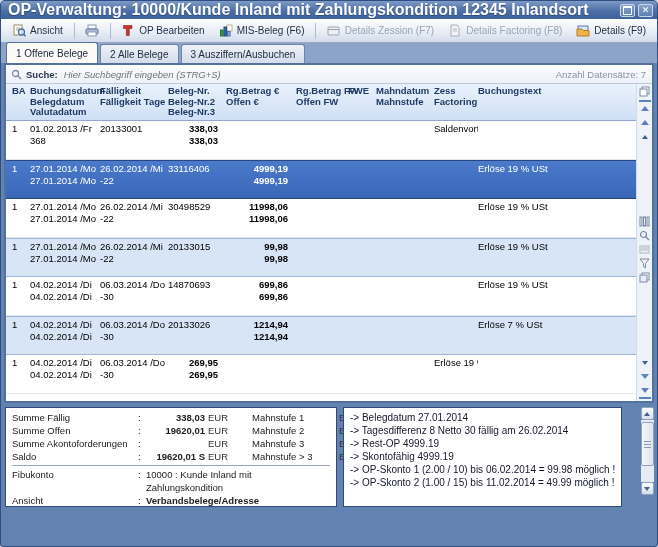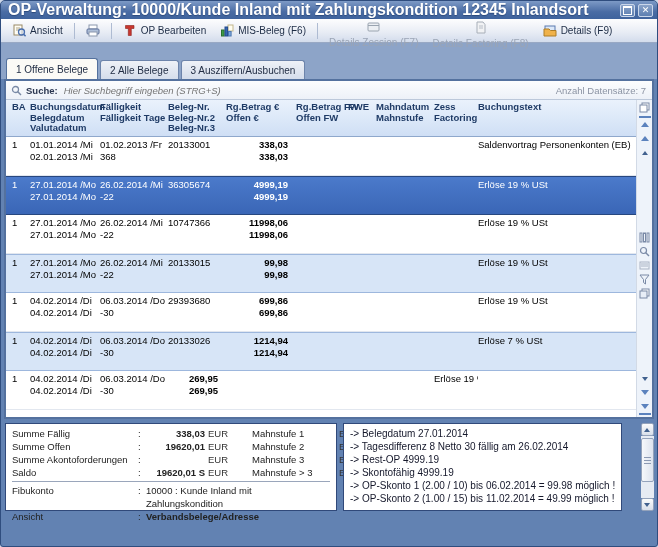--- a/index.html
+++ b/index.html
@@ -12,25 +12,25 @@
     text-shadow:0 1px 1px #2c4a7c;}
   .winbtn{width:15px;height:13px;margin-left:3px;border:1px solid #c9d6ea;border-radius:2px;
     background:linear-gradient(#8aa3c9,#5d7fb1);display:flex;align-items:center;justify-content:center;
     color:#fff;font-size:9px;line-height:9px;cursor:pointer;box-sizing:border-box;}
   .restore-glyph{width:7px;height:6px;border:1px solid #fff;border-top-width:2px;display:block;}
   
   .toolbar{height:24px;display:flex;align-items:center;box-sizing:border-box;padding:0 4px;
     background:linear-gradient(#fdfdfe,#e9edf5 55%,#d3dcec);border-bottom:1px solid #98a8c4;}
   .tb-btn{display:flex;align-items:center;gap:4px;height:20px;padding:0 6px;border:1px solid transparent;
     border-radius:2px;font-size:10px;color:#1d2c45;cursor:pointer;white-space:nowrap;}
-  .tb-btn.disabled{color:#9aa4b5;cursor:default;flex-direction:column;}
+  .tb-btn.disabled{color:#9aa4b5;cursor:default;}
   .tb-sep{width:1px;height:16px;background:#aebbd2;margin:0 4px;}
   .tb-ico{display:inline-flex;width:14px;height:13px;align-items:center;justify-content:center;}
   
-  .tabstrip{height:36px;background:#8da4c8;display:flex;align-items:flex-end;padding:0 0 0 5px;box-sizing:border-box;}
+  .tabstrip{height:20px;background:#8da4c8;display:flex;align-items:flex-end;padding:0 0 0 5px;box-sizing:border-box;}
   .tab{height:18px;display:flex;align-items:center;padding:0 9px;font-size:10px;color:#222e45;cursor:pointer;
     border:1px solid #6d84ab;border-bottom:none;border-radius:3px 3px 0 0;margin-right:2px;
     background:linear-gradient(#eef1f7,#d5ddeb);}
   .tab.active{background:#fbfaf6;font-weight:normal;height:20px;border-color:#54719e;position:relative;z-index:2;}
   
   .panel{margin:0 3px;height:340px;box-sizing:border-box;border:2px solid #54719e;background:#fff;
     display:flex;flex-direction:column;position:relative;z-index:1;}
   .searchrow{height:16px;display:flex;align-items:center;gap:4px;padding:1px 6px 1px 5px;
     background:linear-gradient(#fcfdfe,#edf1f8);border-bottom:1px solid #bcc8da;font-size:9.5px;}
   .searchrow .lbl{font-weight:bold;color:#2a3document high650;color:#2a3650;}
@@ -54,21 +54,21 @@
   .sidestrip{width:16px;background:#eef3fa;border-left:1px solid #d2dae6;display:flex;flex-direction:column;
     align-items:center;padding:2px 0;box-sizing:border-box;gap:3px;}
   .strip-ico{width:12px;height:11px;display:flex;align-items:center;justify-content:center;cursor:pointer;}
   .spacer{flex:1;}
   .tri-up{width:0;height:0;border-left:4px solid transparent;border-right:4px solid transparent;border-bottom:5px solid #5b82bd;}
   .tri-down{width:0;height:0;border-left:4px solid transparent;border-right:4px solid transparent;border-top:5px solid #5b82bd;}
   .bar-top{border-top:2px solid #5b82bd;padding-top:1px;}
   .bar-bottom{border-bottom:2px solid #5b82bd;padding-bottom:1px;}
   
   .bottom{display:flex;gap:6px;margin:4px 4px 0 4px;}
-  .panelbox{background:#fff;border:1px solid #30497a;box-sizing:border-box;height:88px;padding:3px 6px;}
+  .panelbox{background:#fff;border:1px solid #30497a;box-sizing:border-box;height:100px;padding:3px 6px;}
   .sumpanel{width:332px;}
   .sumrow{display:grid;grid-template-columns:126px 8px 62px 28px 16px 78px 1fr 26px;font-size:9.5px;line-height:13px;color:#222;}
   .sumrow .v{font-weight:bold;text-align:right;padding-right:3px;}
   .sumrow .u{color:#333;}
   .sumrow .u2{text-align:right;}
   .sumsep{border-top:1px solid #9aa6bb;margin:2px 0;}
   .inforow{display:grid;grid-template-columns:126px 8px 1fr;font-size:9.5px;line-height:13px;color:#222;}
   .inforow .bold{font-weight:bold;}
   .msgarea{flex:1;display:flex;gap:18px;}
   .msgpanel{flex:1;font-size:10px;line-height:13px;color:#15182b;overflow:hidden;}
@@ -230,24 +230,20 @@
             <div class="th">
               <div>Buchungstext</div>
             </div>
           </div>
         <div id="tbody">
             <div class="row">
               <div class="cell ">
                 <div>1</div>
               </div>
               <div class="cell ">
-                <div>01.01.2014 /Mi</div>
-                <div>02.01.2013 /Mi</div>
-              </div>
-              <div class="cell ">
                 <div>01.02.2013 /Fr</div>
                 <div>368</div>
               </div>
               <div class="cell ">
                 <div>20133001</div>
                 <div></div>
               </div>
               <div class="cell c-amt">
                 <div>338,03</div>
                 <div>338,03</div>
@@ -277,21 +273,21 @@
               </div>
               <div class="cell ">
                 <div>27.01.2014 /Mo</div>
                 <div>27.01.2014 /Mo</div>
               </div>
               <div class="cell ">
                 <div>26.02.2014 /Mi</div>
                 <div>-22</div>
               </div>
               <div class="cell ">
-                <div>36305674</div>
+                <div>33116406</div>
                 <div></div>
               </div>
               <div class="cell c-amt">
                 <div>4999,19</div>
                 <div>4999,19</div>
               </div>
               <div class="cell ">
                 <div></div>
                 <div></div>
               </div>
@@ -316,21 +312,21 @@
               </div>
               <div class="cell ">
                 <div>27.01.2014 /Mo</div>
                 <div>27.01.2014 /Mo</div>
               </div>
               <div class="cell ">
                 <div>26.02.2014 /Mi</div>
                 <div>-22</div>
               </div>
               <div class="cell ">
-                <div>10747366</div>
+                <div>30498529</div>
                 <div></div>
               </div>
               <div class="cell c-amt">
                 <div>11998,06</div>
                 <div>11998,06</div>
               </div>
               <div class="cell ">
                 <div></div>
                 <div></div>
               </div>
@@ -394,21 +390,21 @@
               </div>
               <div class="cell ">
                 <div>04.02.2014 /Di</div>
                 <div>04.02.2014 /Di</div>
               </div>
               <div class="cell ">
                 <div>06.03.2014 /Do</div>
                 <div>-30</div>
               </div>
               <div class="cell ">
-                <div>29393680</div>
+                <div>14870693</div>
                 <div></div>
               </div>
               <div class="cell c-amt">
                 <div>699,86</div>
                 <div>699,86</div>
               </div>
               <div class="cell ">
                 <div></div>
                 <div></div>
               </div>

